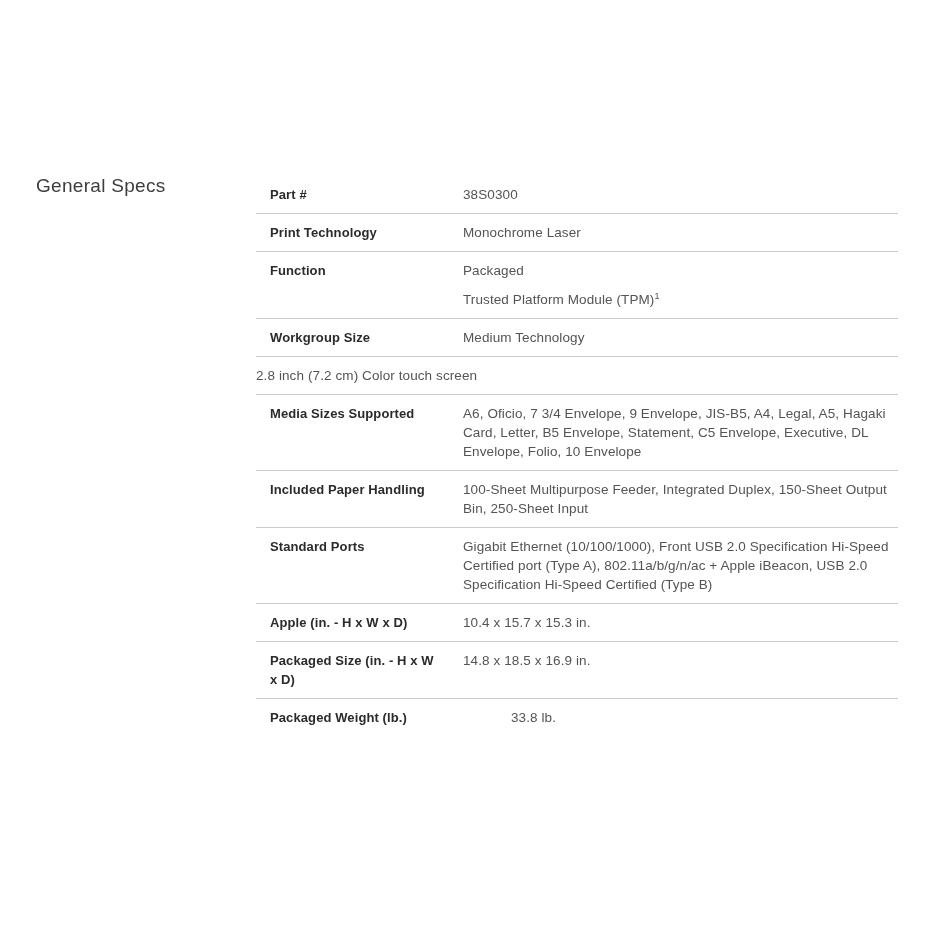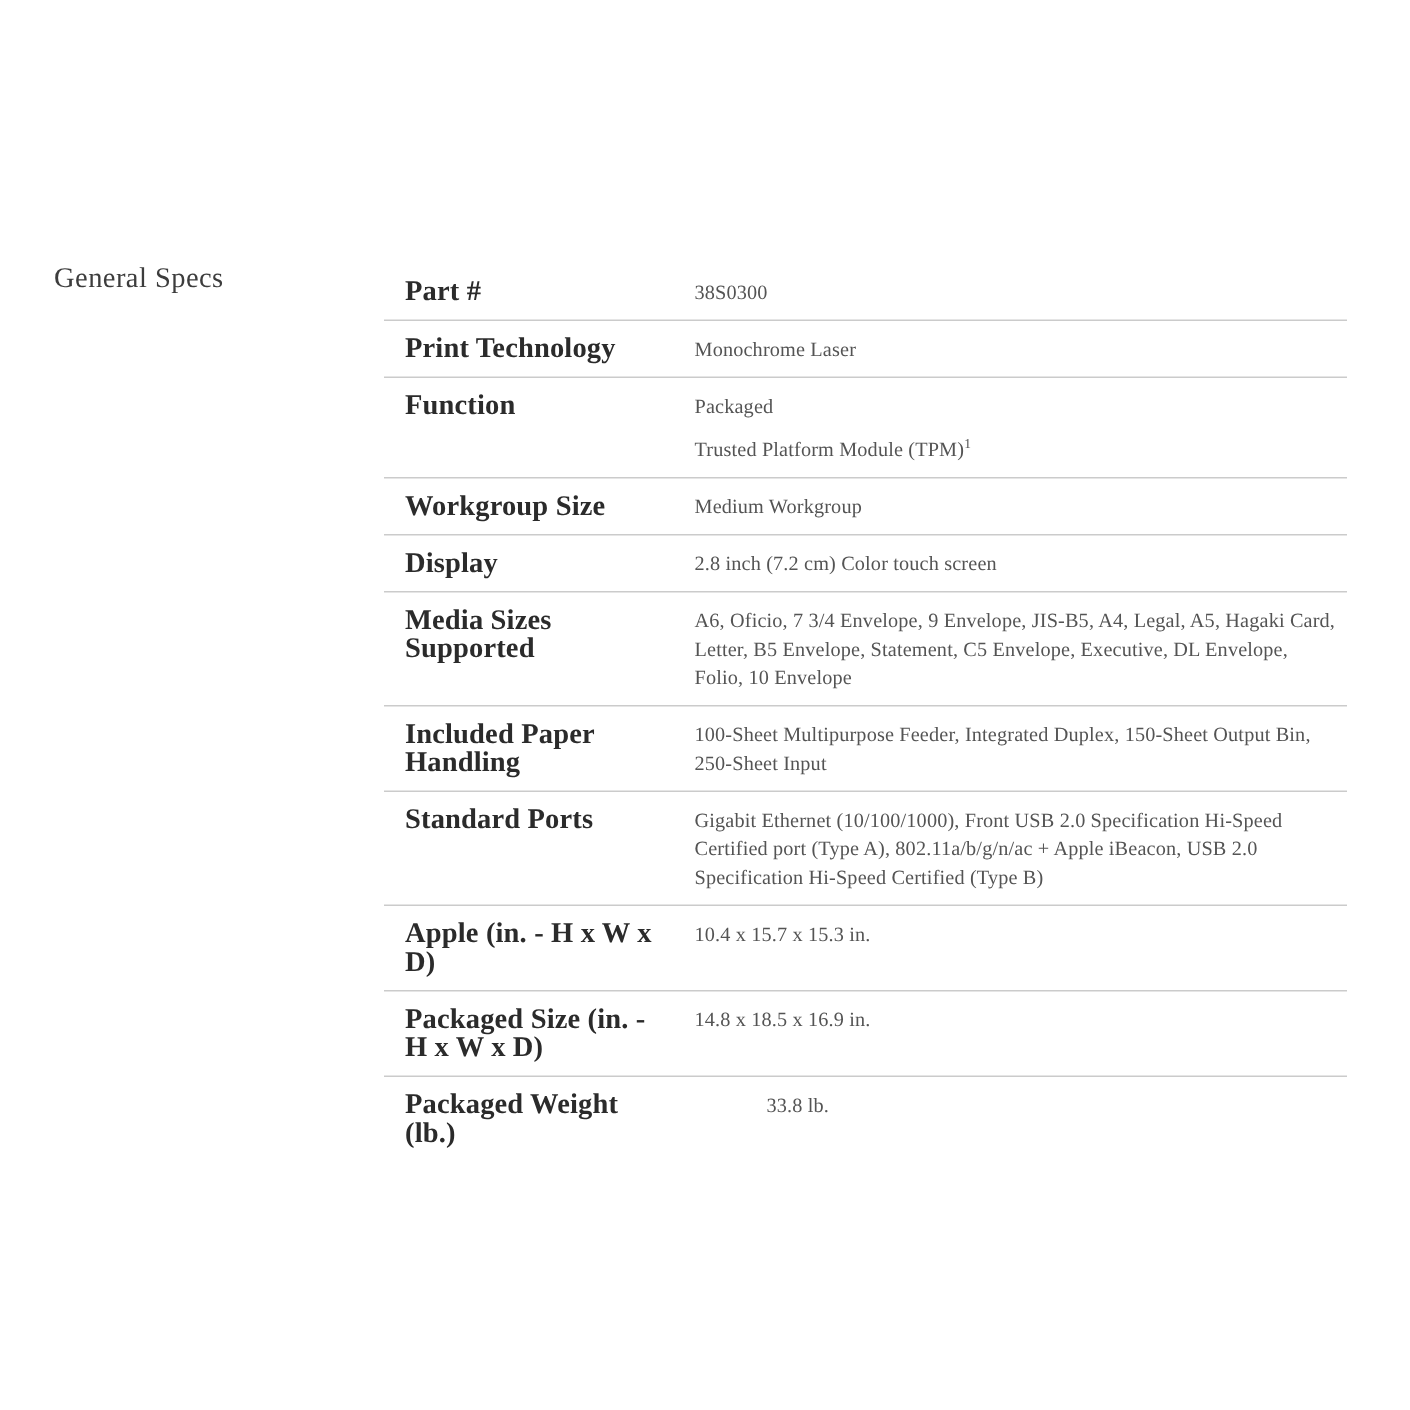--- a/index.html
+++ b/index.html
@@ -15,21 +15,20 @@
     height: 940px;
     background: var(--background);
     font-family: "Liberation Sans", sans-serif;
     overflow: hidden;
   }
   .page {
     position: relative;
     width: 940px;
     height: 940px;
     background: var(--background);
-    font-family: Liberation Serif, serif;
   }
   .specs {
     position: absolute;
     top: 176px;
     left: 36px;
     width: 862px;
     display: flex;
     align-items: flex-start;
   }
   .section-title {
@@ -54,21 +53,21 @@
   }
   .spec-row:last-child {
     border-bottom: none;
     gap: 48px;
   }
   .spec-label {
     flex: 0 0 207px;
     width: 207px;
     padding-left: 14px;
     padding-right: 22px;
-    font-size: 19px;
+    font-size: 13px;
     font-weight: 700;
     color: var(--label-color);
     line-height: 19px;
     letter-spacing: 0.1px;
   }
   .spec-value {
     flex: 1 1 auto;
     font-size: 13.5px;
     font-weight: 400;
     color: var(--value-color);
@@ -106,25 +105,24 @@
         <div class="spec-row">
           <div class="spec-label">Function</div>
           <div class="spec-value">
             <div class="value-line">Packaged</div>
             <div class="value-line">Trusted Platform Module (TPM)<sup>1</sup></div>
           </div>
         </div>
         <div class="spec-row">
           <div class="spec-label">Workgroup Size</div>
           <div class="spec-value">
-            <div class="value-line">Medium Workgroup</div>
+            <div class="value-line">Medium Technology</div>
           </div>
         </div>
         <div class="spec-row">
-          <div class="spec-label">Display</div>
           <div class="spec-value">
             <div class="value-line">2.8 inch (7.2 cm) Color touch screen</div>
           </div>
         </div>
         <div class="spec-row">
           <div class="spec-label">Media Sizes Supported</div>
           <div class="spec-value">
             <div class="value-line">A6, Oficio, 7 3/4 Envelope, 9 Envelope, JIS-B5, A4, Legal, A5, Hagaki Card, Letter, B5 Envelope, Statement, C5 Envelope, Executive, DL Envelope, Folio, 10 Envelope</div>
           </div>
         </div>

